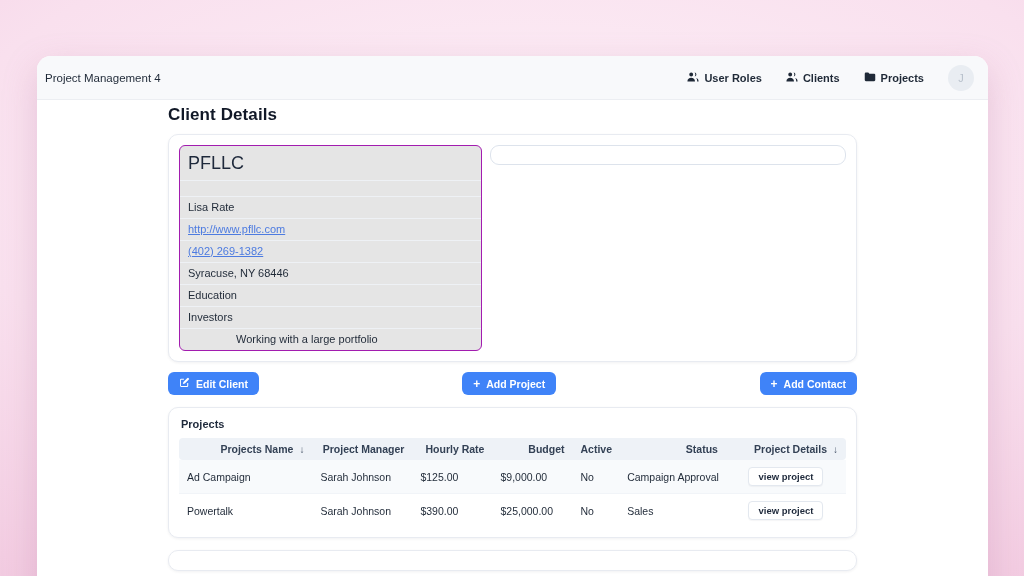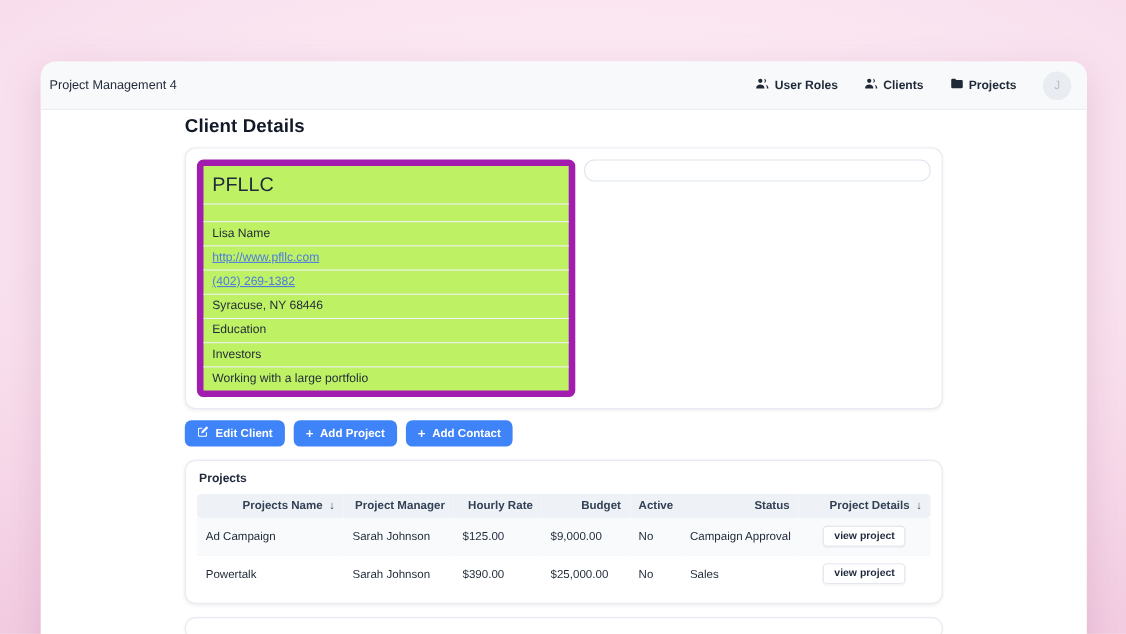--- a/index.html
+++ b/index.html
@@ -31,37 +31,37 @@
   }
   
   .content { width: 689px; margin: 0 auto; }
   .page-title { font-size: 17px; font-weight: 600; color: #111827; margin: 5px 0 9px 0; letter-spacing: 0.1px; }
   .card {
     background: #fff; border: 1px solid #e8ebf1; border-radius: 10px;
     box-shadow: 0 1px 3px rgba(15, 23, 42, 0.06);
   }
   
   .client-card { display: flex; gap: 8px; padding: 10px; }
-  .client-list { width: 344px; border: 6px solid #a21caf; border-radius: 6px; background: #bef264; }
+  .client-list { width: 303px; border: 1px solid #a21caf; border-radius: 6px; background: #e5e5e5; }
   .client-row {
     padding: 3px 8px; font-size: 11px; line-height: 15px; color: #1f2937;
     border-bottom: 1px solid #eef1f5;
   }
-  .client-row:last-child { border-bottom: none; }
+  .client-row:last-child { border-bottom: none; margin-left: 48px; }
   .client-row.name { font-size: 18px; line-height: 24px; padding: 5px 8px; color: #1e293b; }
   .client-row.empty { height: 16px; }
   .client-row a, .link { color: #4d7be0; text-decoration: underline; font-size: 11px; }
   .client-input-col { flex: 1; }
   .client-input {
     width: 100%; height: 20px; border: 1px solid #dde3ec; border-radius: 9px;
     background: #fff; font-family: "Liberation Sans", sans-serif; font-size: 11px; padding: 0 8px; color: #1f2937;
     outline: none;
   }
   
-  .actions { display: flex; gap: 8px; margin: 10px 0 0 0; }
+  .actions { display: flex; gap: 8px; margin: 10px 0 0 0; justify-content: space-between; }
   .btn-primary {
     display: inline-flex; align-items: center; gap: 6px;
     background: #3f83f8; color: #ffffff; border: none; border-radius: 6px;
     font-family: "Liberation Sans", sans-serif; font-size: 10.5px; font-weight: 600;
     padding: 5px 11px; cursor: pointer; line-height: 12px;
   }
   .btn-primary .plus { font-size: 12px; font-weight: 600; line-height: 10px; }
   
   .section-card { margin-top: 12px; padding: 9px 10px 10px 10px; }
   .section-title { font-size: 11px; font-weight: 700; color: #1e293b; margin: 1px 0 8px 2px; }
@@ -115,21 +115,21 @@
     </div>
   </div>
 
   <div class="content">
     <div class="page-title">Client Details</div>
 
     <div class="card client-card">
       <div class="client-list">
         <div class="client-row name">PFLLC</div>
         <div class="client-row empty"></div>
-        <div class="client-row">Lisa Name</div>
+        <div class="client-row">Lisa Rate</div>
         <div class="client-row"><a href="#">http://www.pfllc.com</a></div>
         <div class="client-row"><a href="#">(402) 269-1382</a></div>
         <div class="client-row">
           <div>Syracuse, NY 68446</div>
         </div>
         <div class="client-row">Education</div>
         <div class="client-row">Investors</div>
         <div class="client-row">Working with a large portfolio</div>
       </div>
       <div class="client-input-col">

